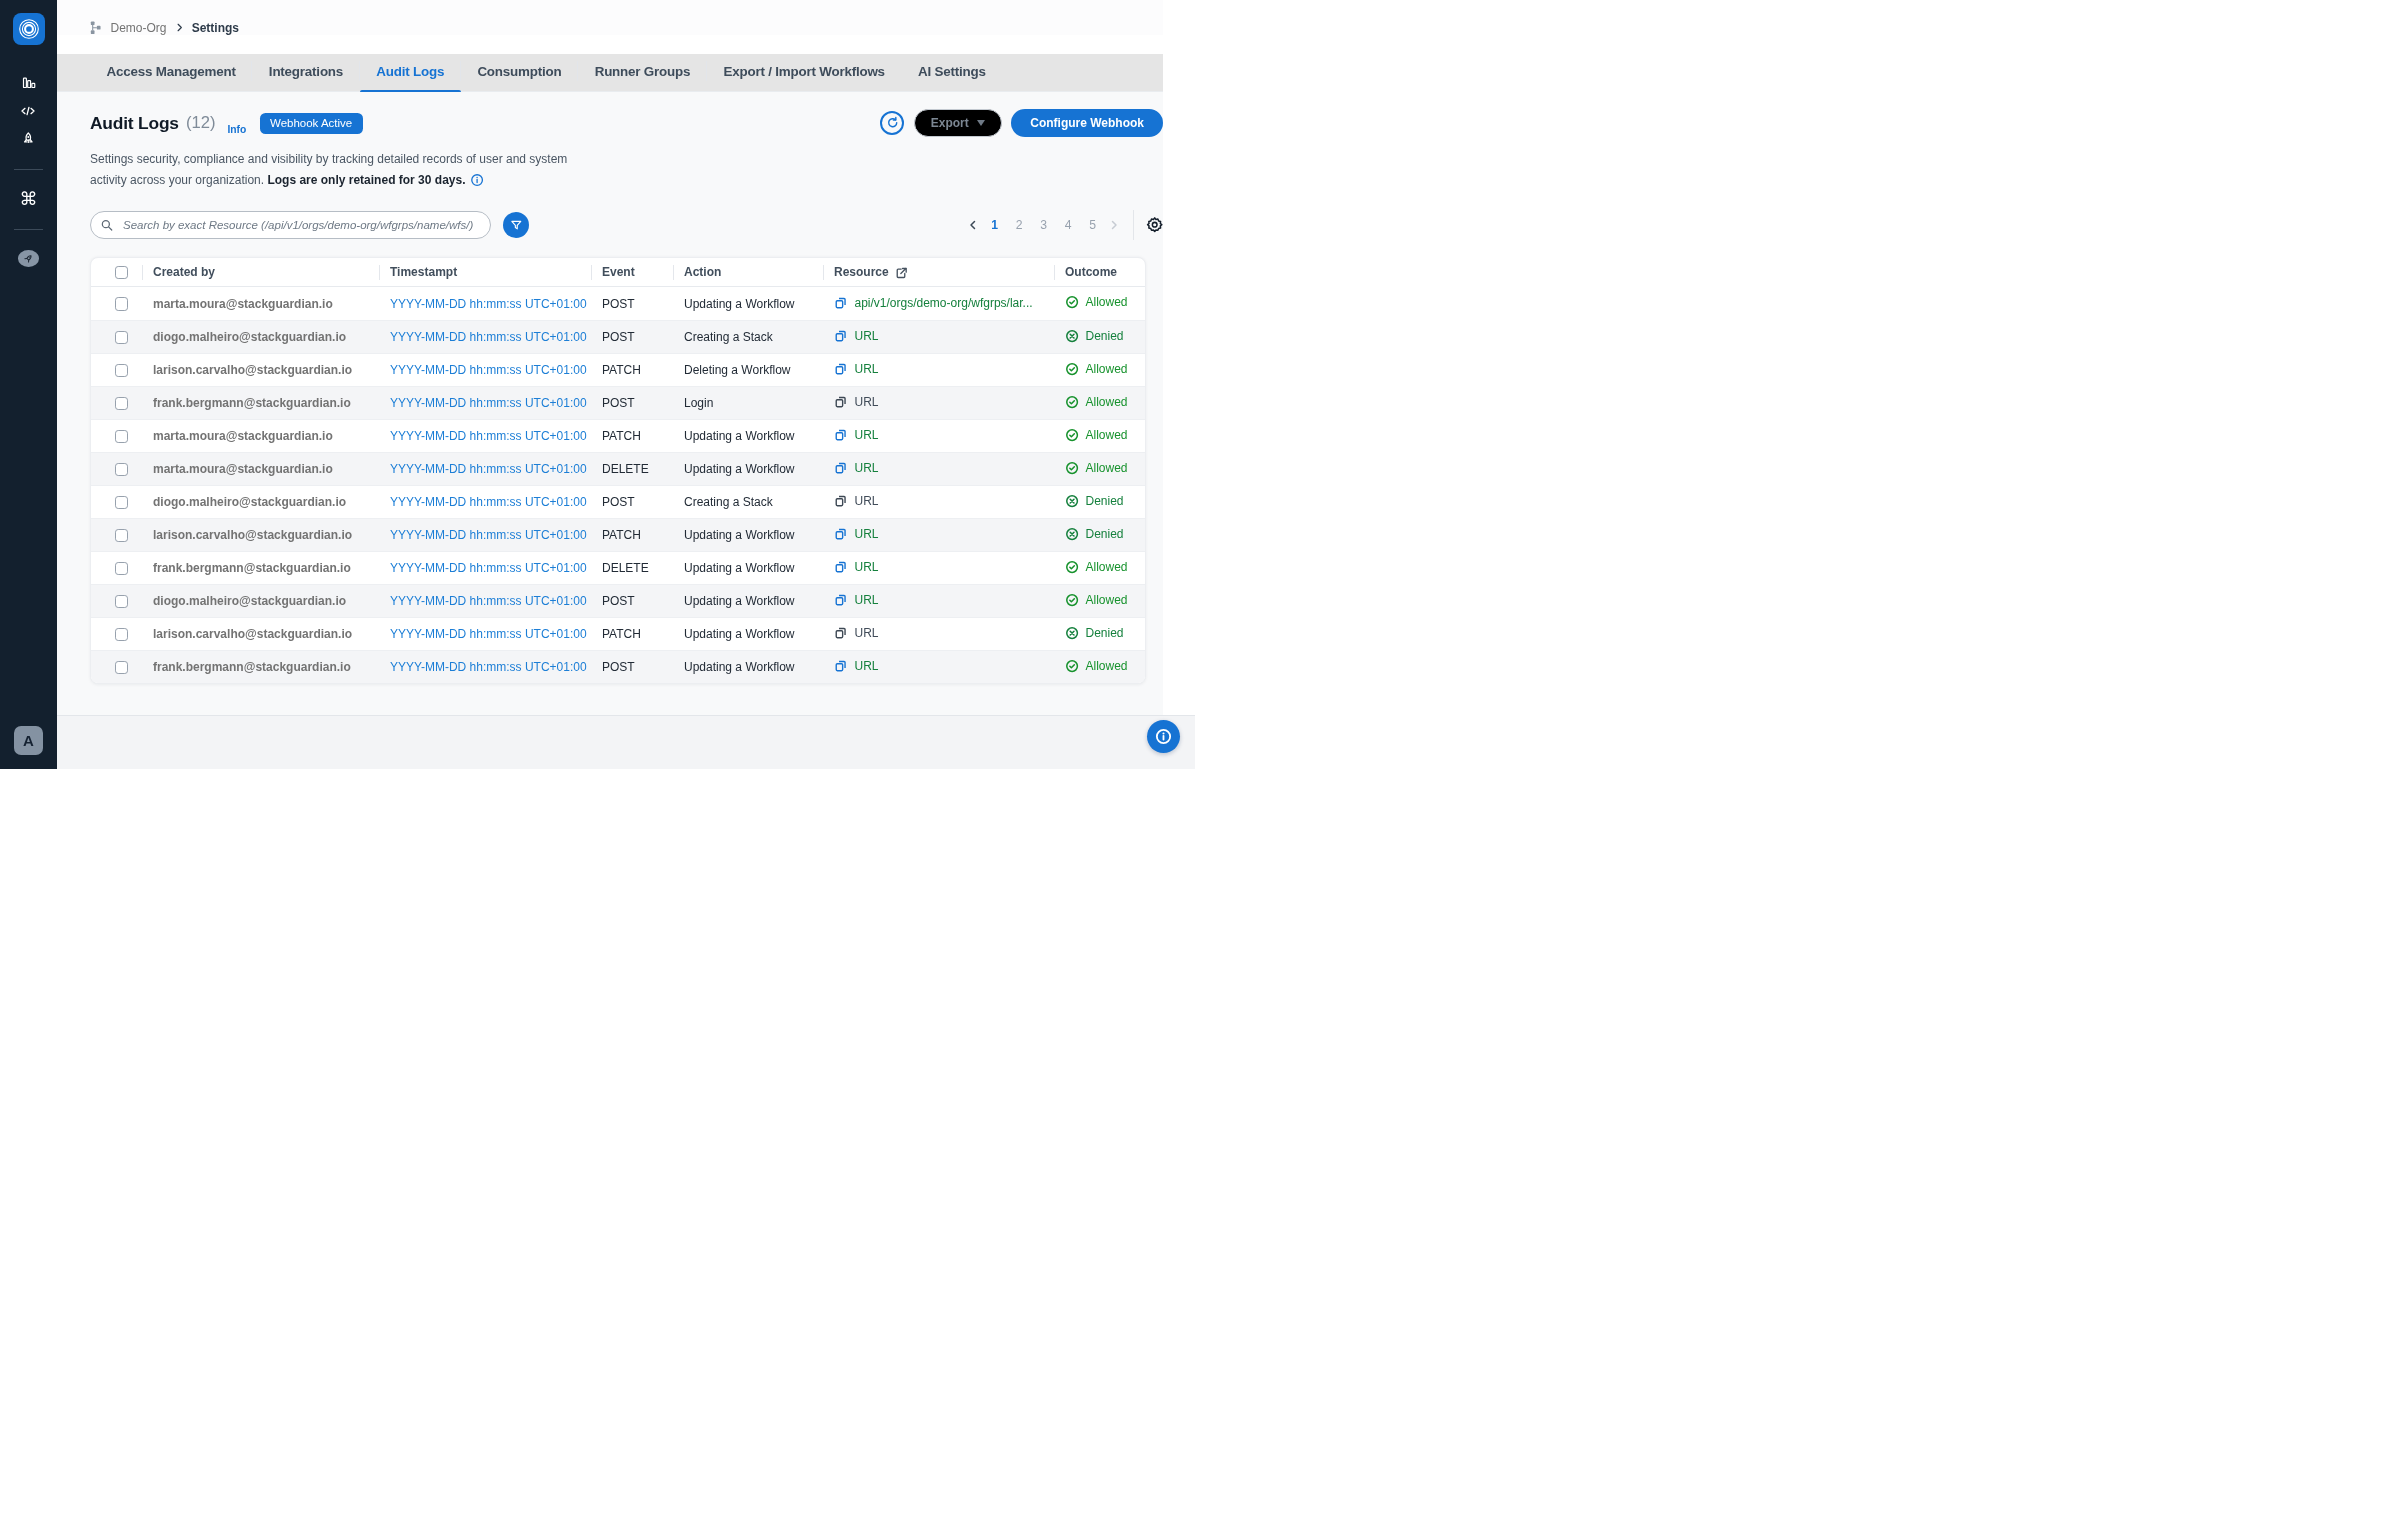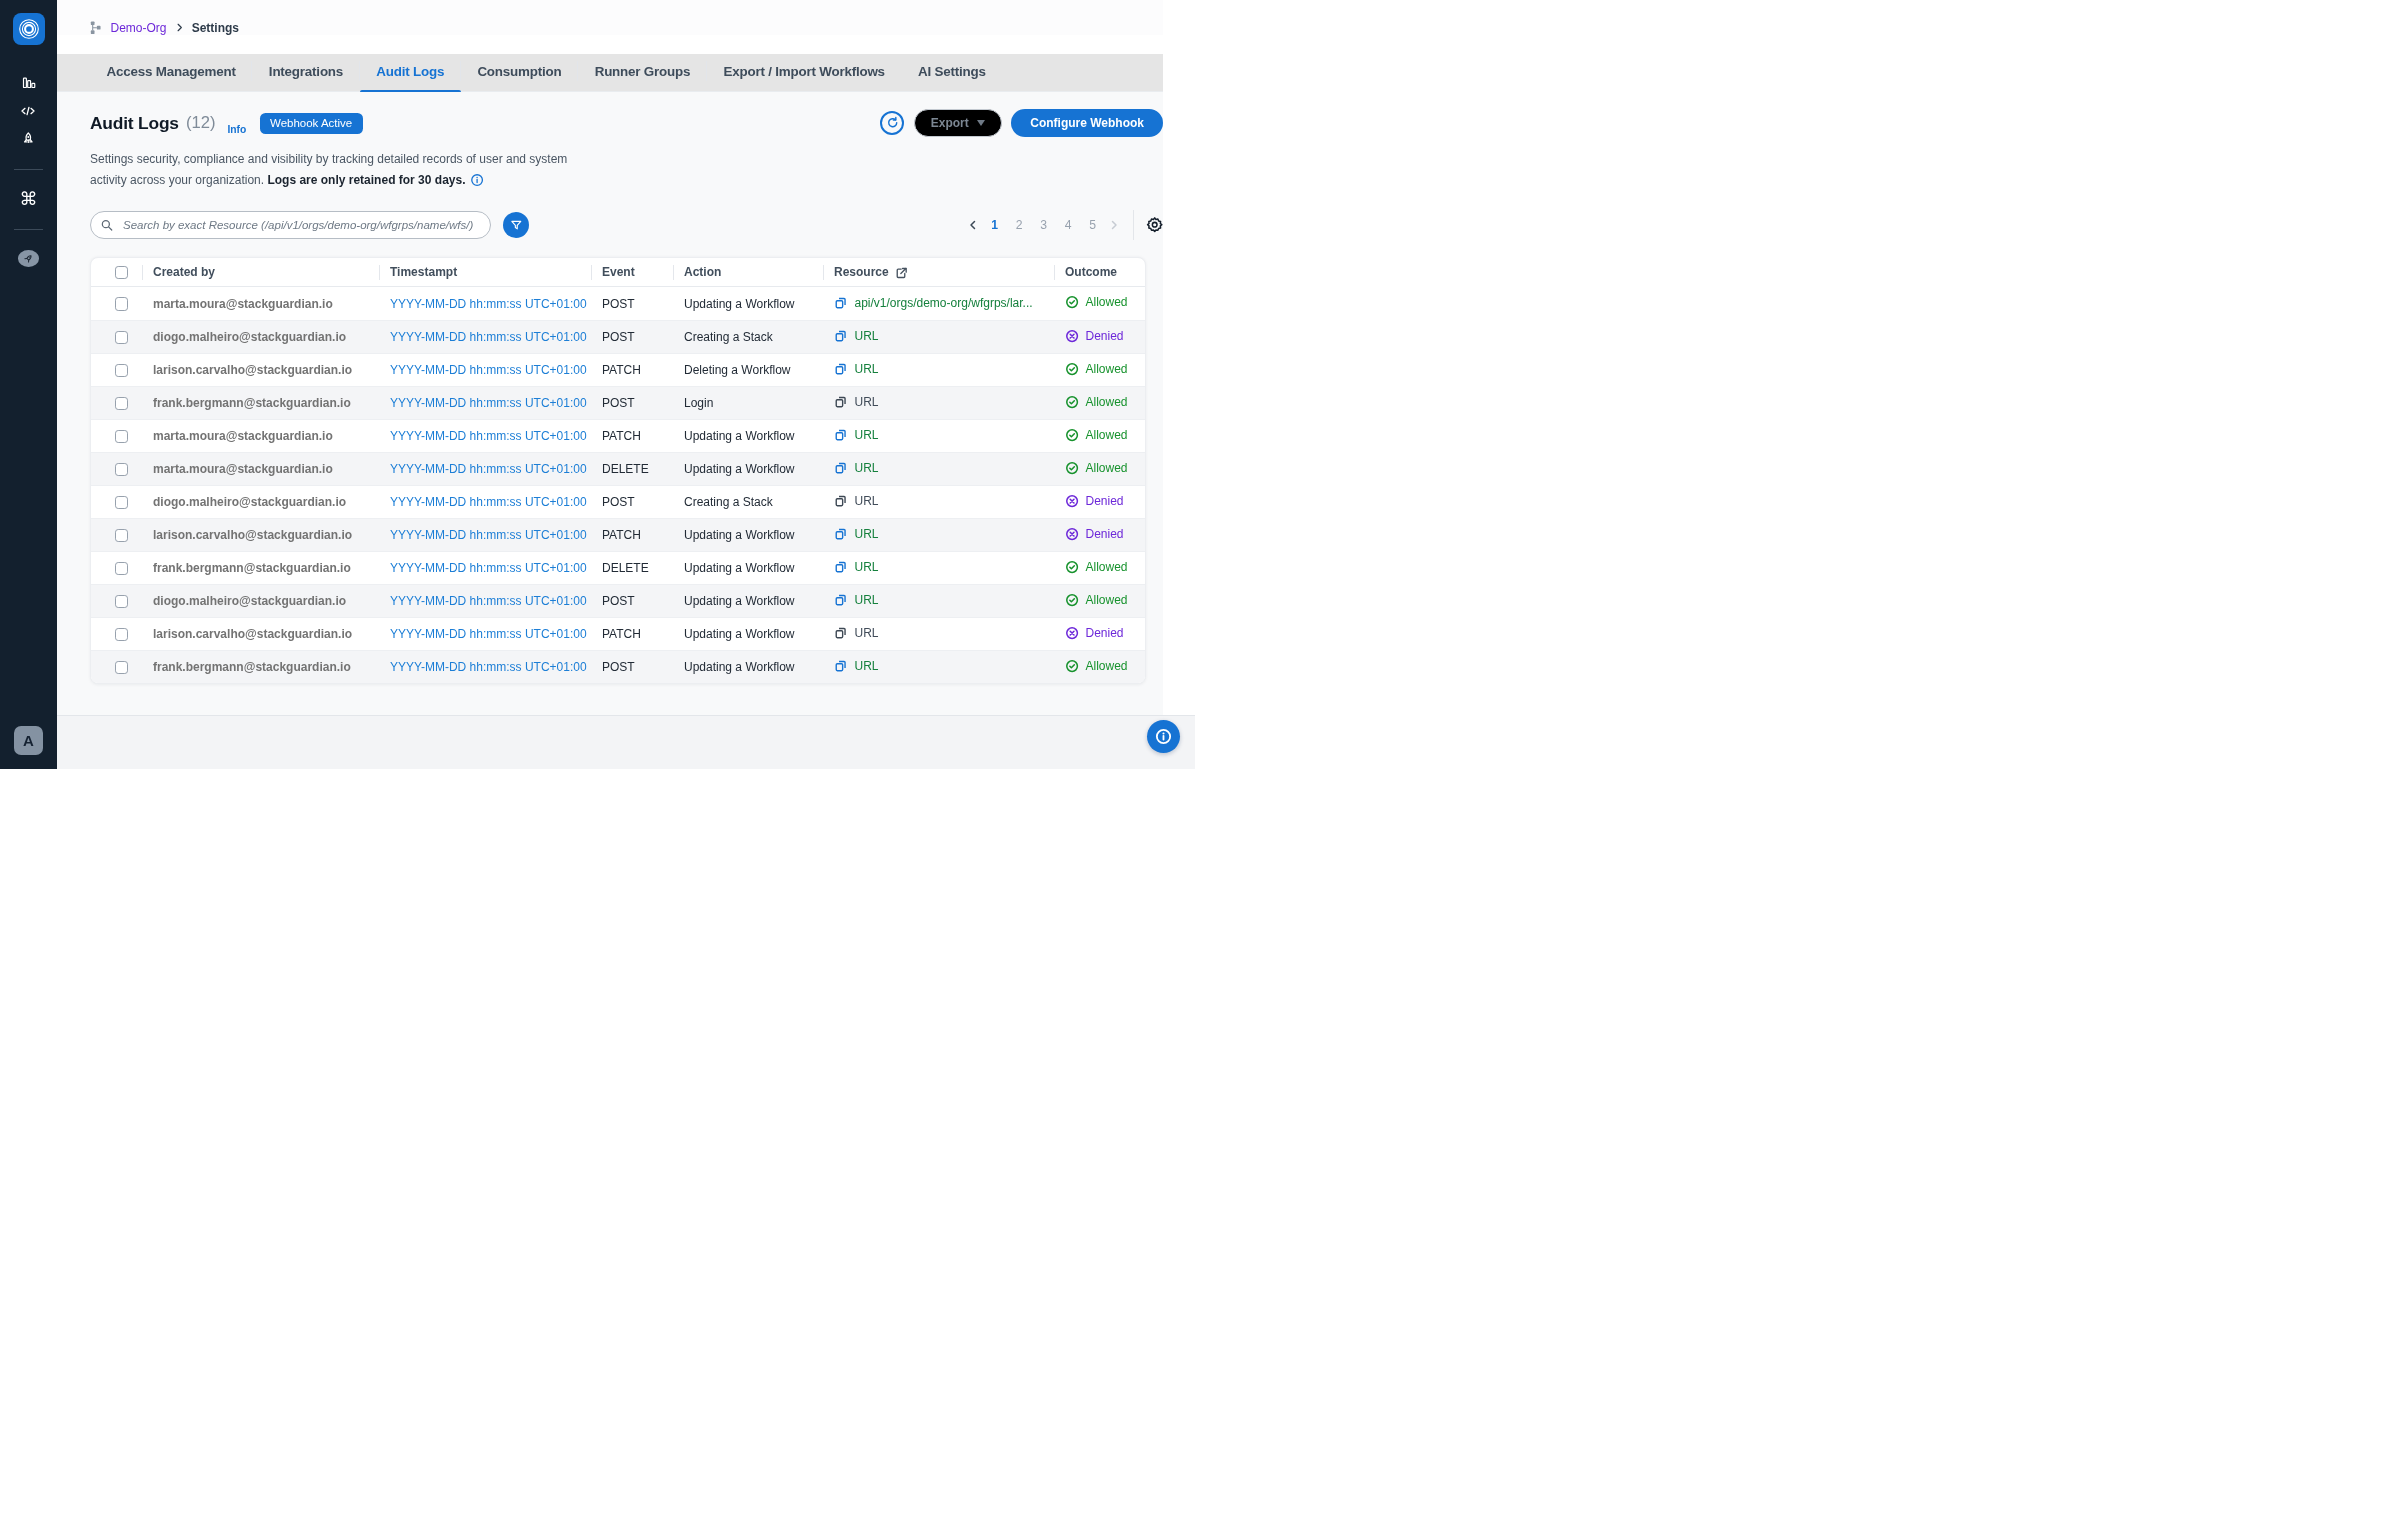--- a/index.html
+++ b/index.html
@@ -15,21 +15,21 @@
   .side-icons { margin-top:25px; display:flex; flex-direction:column; align-items:center; }
   .side-btn { width:28.4px; height:24px; display:flex; align-items:center; justify-content:center; color:#fff; cursor:pointer; margin-bottom:4.7px; }
   .side-divider { width:28.4px; height:0.8px; background:#3c4a59; margin:12.6px 0 17.4px; }
   .cmd-glyph { font-family:"DejaVu Sans", sans-serif; font-size:18px; color:#fff; line-height:1; }
   .rocket-badge { width:21.3px; height:16.6px; border-radius:50%; background:#8795a5; display:flex; align-items:center; justify-content:center; }
   .avatar { margin-top:auto; margin-bottom:14.2px; width:28.4px; height:28.4px; border-radius:7.1px; background:#8492a2; display:flex; align-items:center; justify-content:center; font-size:15px; font-weight:700; color:#152232; }
   
   .main { flex:1; display:flex; flex-direction:column; min-width:0; position:relative; }
   .topbar { background:#fcfcfd; padding:20.5px 32px 0 33px; }
   .breadcrumb { display:flex; align-items:center; gap:7.1px; font-size:12px; }
-  .crumb-org { color:#6d28d9; }
+  .crumb-org { color:#737373; }
   .crumb-sep { display:flex; align-items:center; color:#2e3b4a; }
   .crumb-page { color:#2e3b4a; font-weight:700; }
   .tabs-row { background:#e5e5e5; display:flex; padding:0 32px 0 33px; margin-top:19px; border-bottom:1.6px solid #e9ecef; }
   .tab { position:relative; padding:10.3px 16.6px 12px; font-size:13.4px; font-weight:700; color:#3e4c5b; letter-spacing:-0.2px; cursor:pointer; white-space:nowrap; }
   .tab.has-divider::after { content:''; position:absolute; right:0; top:7.1px; bottom:10.3px; width:0.8px; background:#e2e5ea; }
   .tab.active { color:#1673d3; }
   .tab.active::before { content:''; position:absolute; left:0; right:0; bottom:-3.2px; height:4px; border-radius:2.4px; background:#1673d3; }
   
   .content { flex:1; background:#f8f9fa; padding:17.4px 32px 0 33px; position:relative; }
   .title-row { display:flex; align-items:center; }
@@ -77,21 +77,21 @@
   .timestamp { color:#1c7ed6; }
   .resource { display:inline-flex; align-items:center; gap:7.1px; cursor:pointer; }
   .resource .ricon { display:flex; }
   .resource.link { color:#15803d; }
   .resource.link .ricon { color:#1673d3; }
   .resource.muted { color:#414c59; }
   .resource.muted .ricon { color:#3d4854; }
   .outcome { display:inline-flex; align-items:center; gap:6.3px; }
   .outcome .oicon { display:flex; }
   .outcome.allowed { color:#17922d; }
-  .outcome.denied { color:#6d28d9; }
+  .outcome.denied { color:#15803d; }
   
   .footer-band { height:54px; background:#f3f4f6; border-top:0.8px solid #e3e6ea; }
   .right-gutter { position:absolute; right:0; top:0; width:32px; height:715px; background:#fff; z-index:1; }
   .fab { position:absolute; right:15px; bottom:16px; width:33px; height:33px; border-radius:50%; border:none; background:#1673d3; color:#fff; display:flex; align-items:center; justify-content:center; box-shadow:0 1.6px 4.7px rgba(10,40,90,.25); cursor:pointer; z-index:4; }
 </style>
 </head>
 <body>
 
 <aside class="sidebar">
   <div class="logo">

